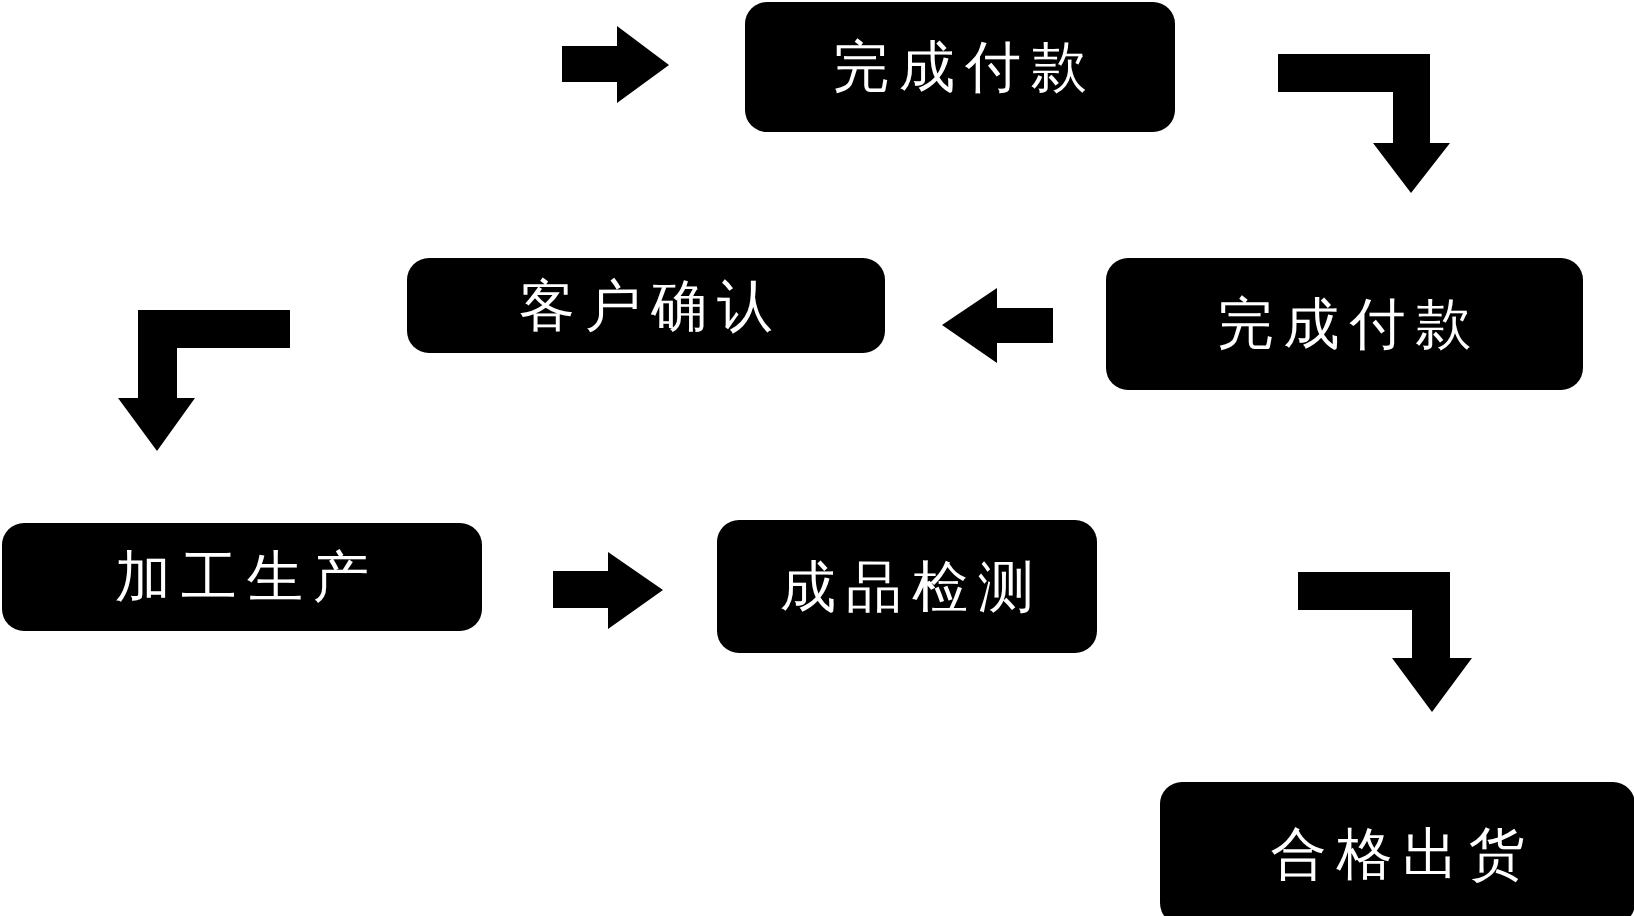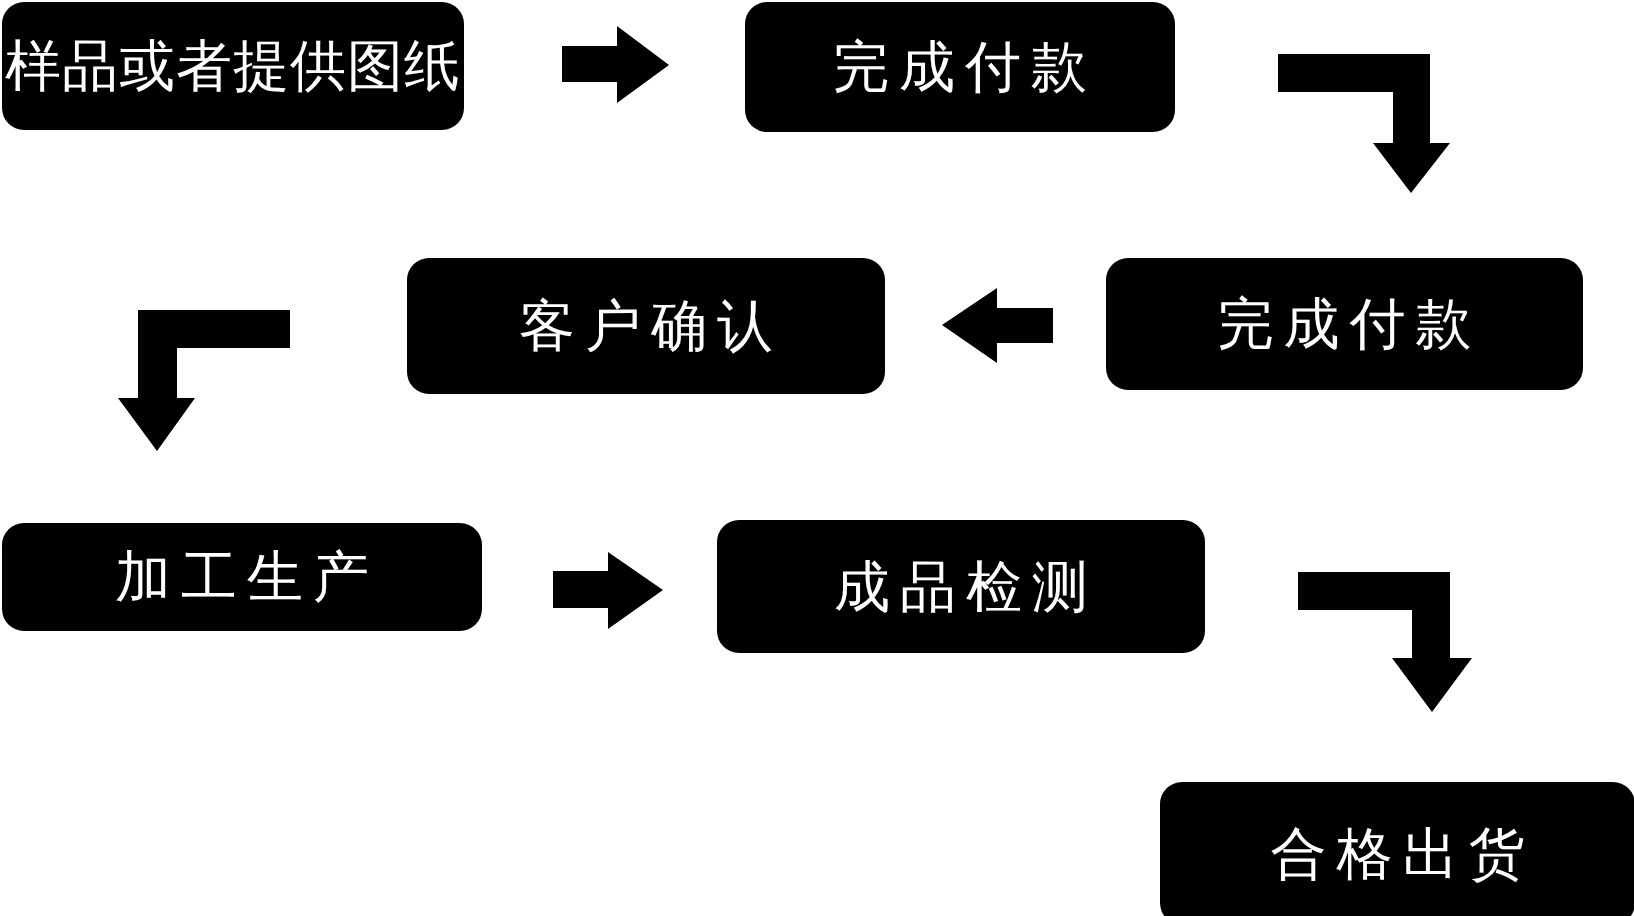--- a/index.html
+++ b/index.html
@@ -46,31 +46,30 @@
   .arrow {
     fill: #000000;
     stroke: none;
   }
 </style>
 </head>
 <body>
 
 <div id="canvas">
 
-  <div class="node tight" style="left:2px; top:2px; width:462px; height:128px;">样品或者提供图纸</div>
 
   <div class="node spaced" style="left:745px; top:2px; width:430px; height:130px;text-align:center;">完成付款</div>
 
-  <div class="node spaced" style="left:407px; top:258px; width:478px; height:136px;">客户确认</div>
+  <div class="node spaced" style="left:407px; top:258px; width:478px; height:95px;">客户确认</div>
 
   <div class="node spaced" style="left:1106px; top:258px; width:477px; height:132px;">完成付款</div>
 
   <div class="node spaced" style="left:2px; top:523px; width:480px; height:108px;">加工生产</div>
 
-  <div class="node spaced" style="left:717px; top:520px; width:488px; height:133px;">成品检测</div>
+  <div class="node spaced" style="left:717px; top:520px; width:380px; height:133px;">成品检测</div>
 
   <div class="node spaced" style="left:1160px; top:782px; width:475px; height:143px;">合格出货</div>
 
   <svg id="arrow-layer" viewBox="0 0 1634 916" xmlns="http://www.w3.org/2000/svg">
 
     <polygon class="arrow" points="562,46 617,46 617,26 669,65 617,103 617,82 562,82"></polygon>
 
     <polygon class="arrow" points="1278,54 1430,54 1430,143 1450,143 1411,193 1373,143 1393,143 1393,92 1278,92"></polygon>
 
     <polygon class="arrow" points="942,325 997,288 997,308 1053,308 1053,343 997,343 997,363"></polygon>

